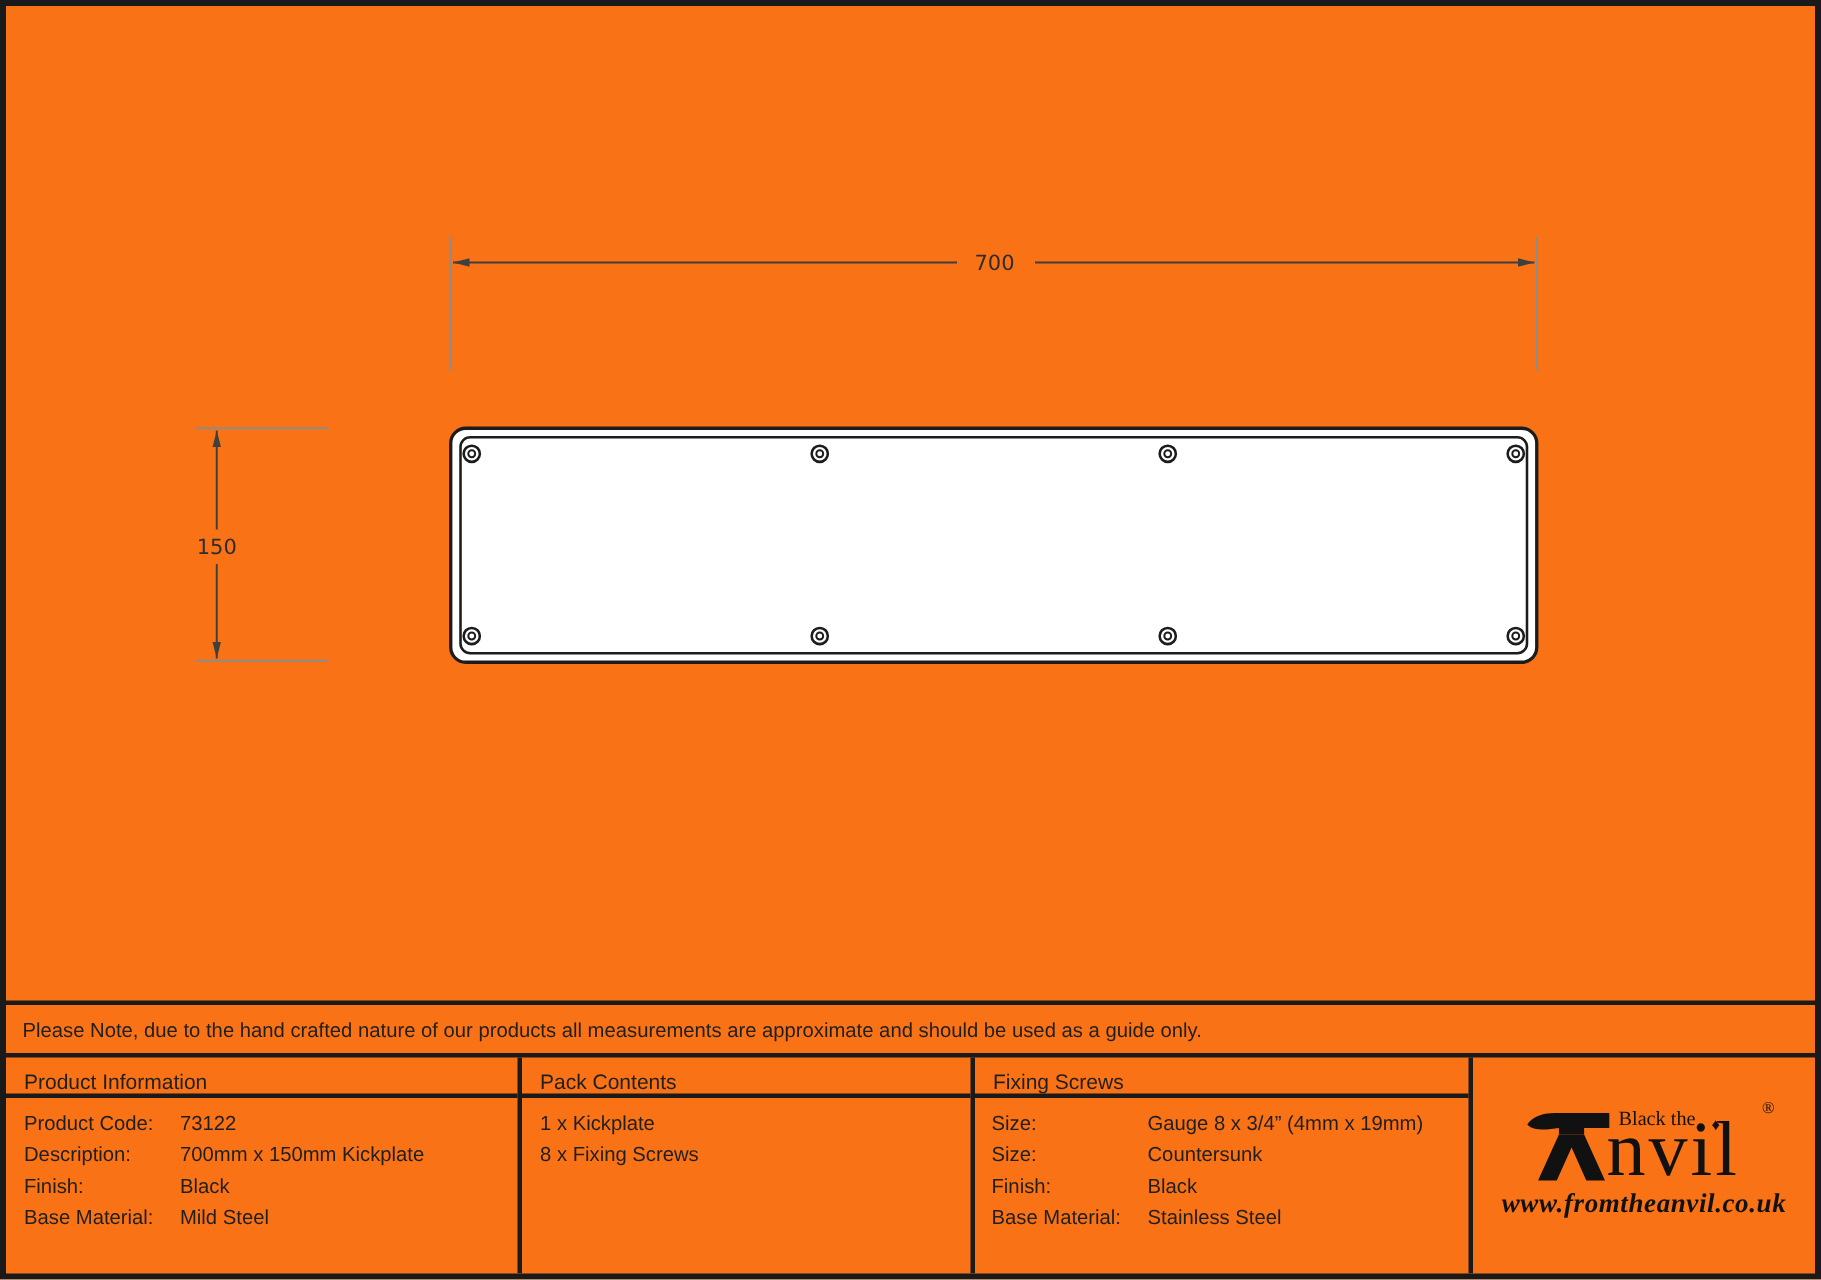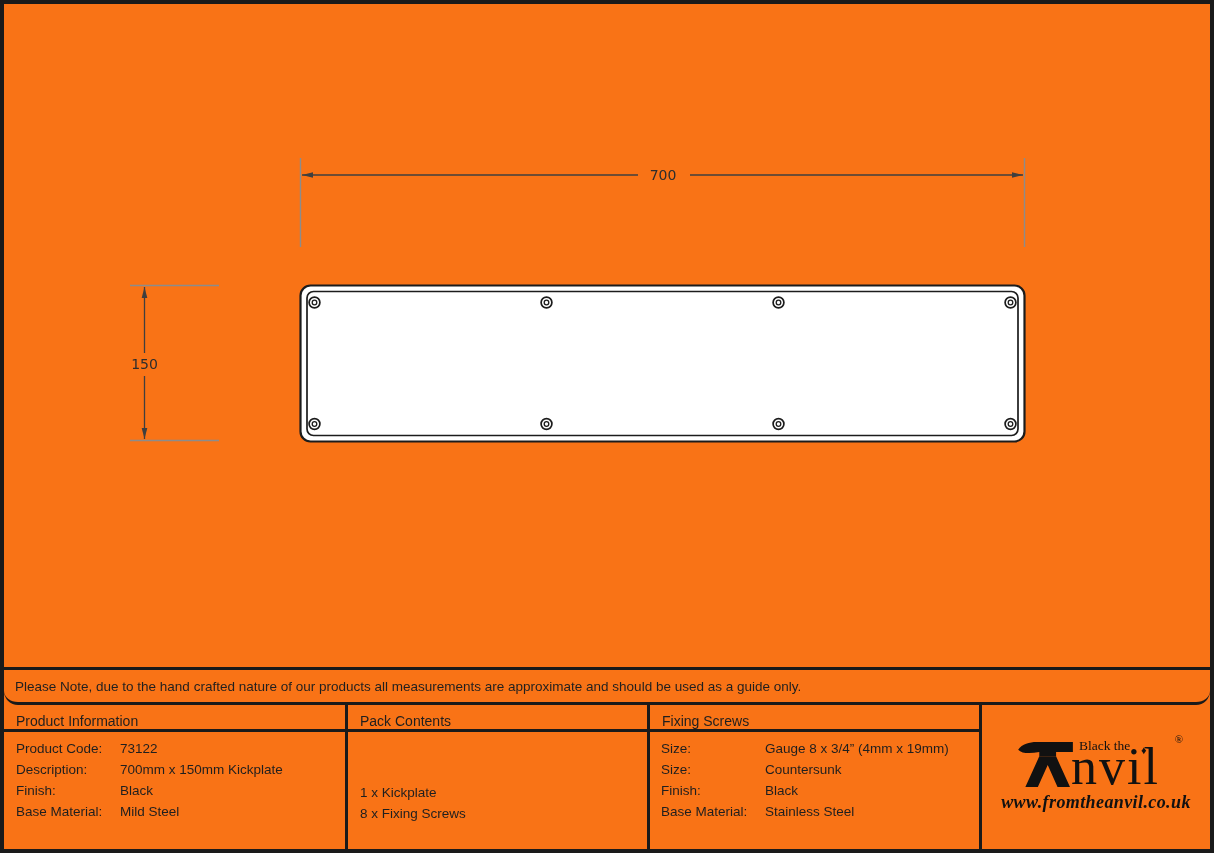--- a/index.html
+++ b/index.html
@@ -31,26 +31,25 @@
     position:absolute; left:0; right:0; top:663px; bottom:0;
     border-top:3px solid #1a1a1a;
     display:flex; flex-direction:column;
   }
   .note-row {
     height:35px; box-sizing:border-box;
     border-bottom:3px solid #1a1a1a;
     display:flex; align-items:center;
     padding-left:11px;
     font-size:13.5px;
-    border-radius:14px;
   }
   .table-row { flex:1; display:flex; }
   .cell { box-sizing:border-box; display:flex; flex-direction:column; }
   .col1 { width:344px; border-right:3px solid #1a1a1a; }
-  .col2 { width:302px; border-right:3px solid #1a1a1a;gap:44px; }
+  .col2 { width:302px; border-right:3px solid #1a1a1a; }
   .col3 { width:332px; border-right:3px solid #1a1a1a; }
   .col4 { flex:1; align-items:center; justify-content:center; }
   .cell-header {
     height:27px; box-sizing:border-box;
     border-bottom:3px solid #1a1a1a;
     display:flex; align-items:flex-end;
     padding-left:12px;
     font-size:14px;
   }
   .cell-body { padding:6px 0 0 12px; font-size:13.5px; line-height:21px; }

